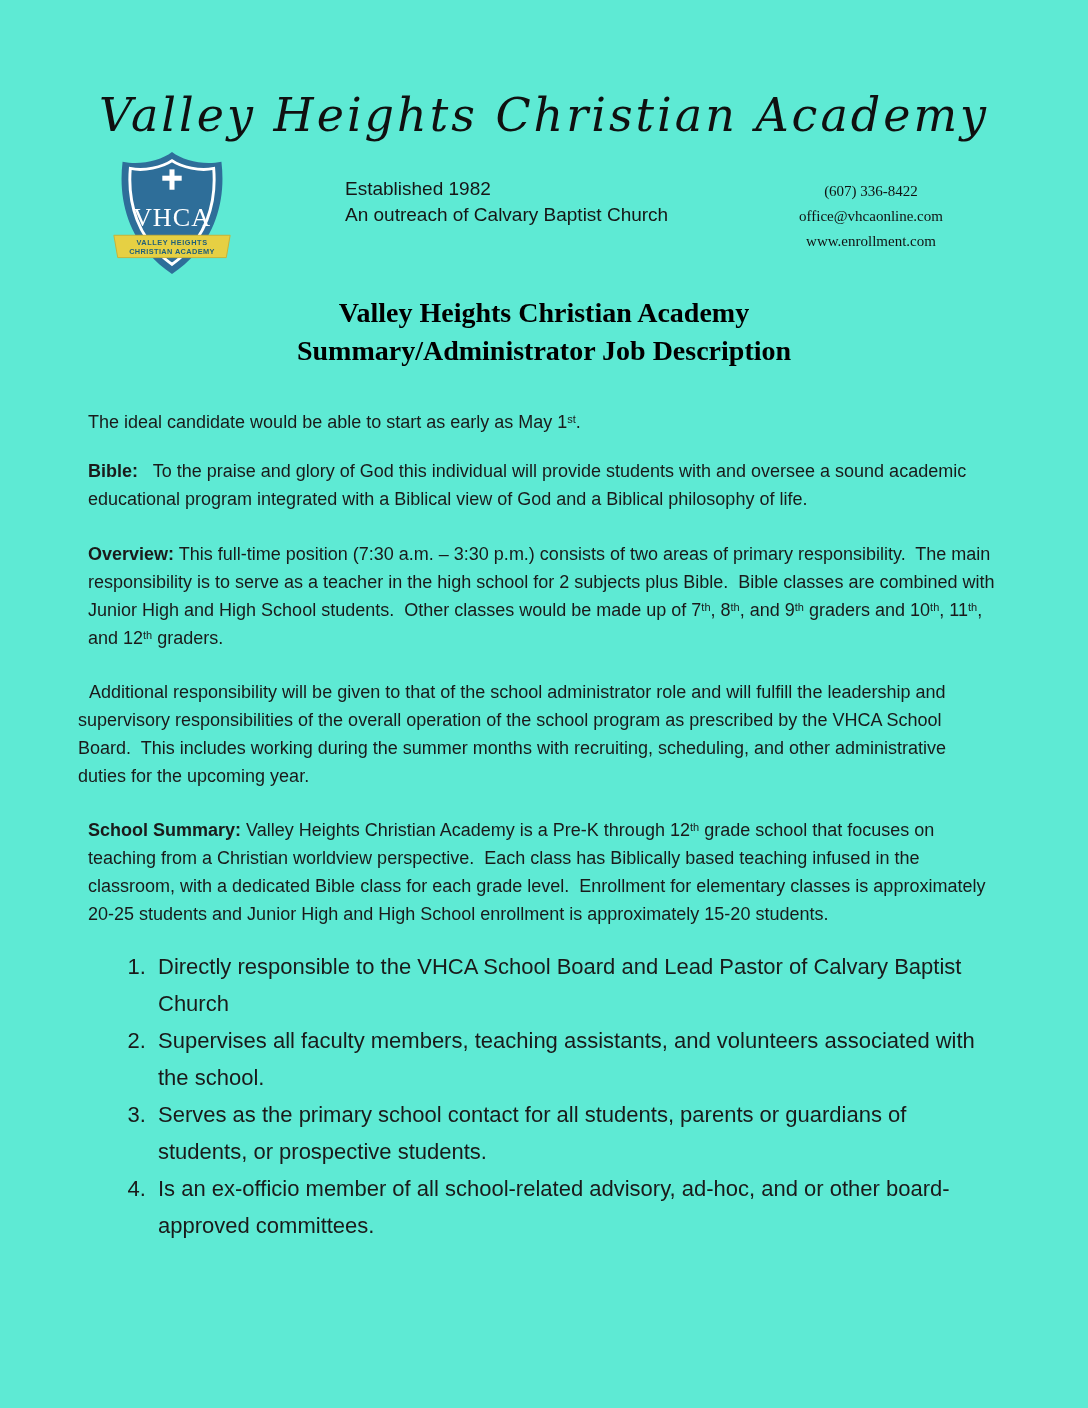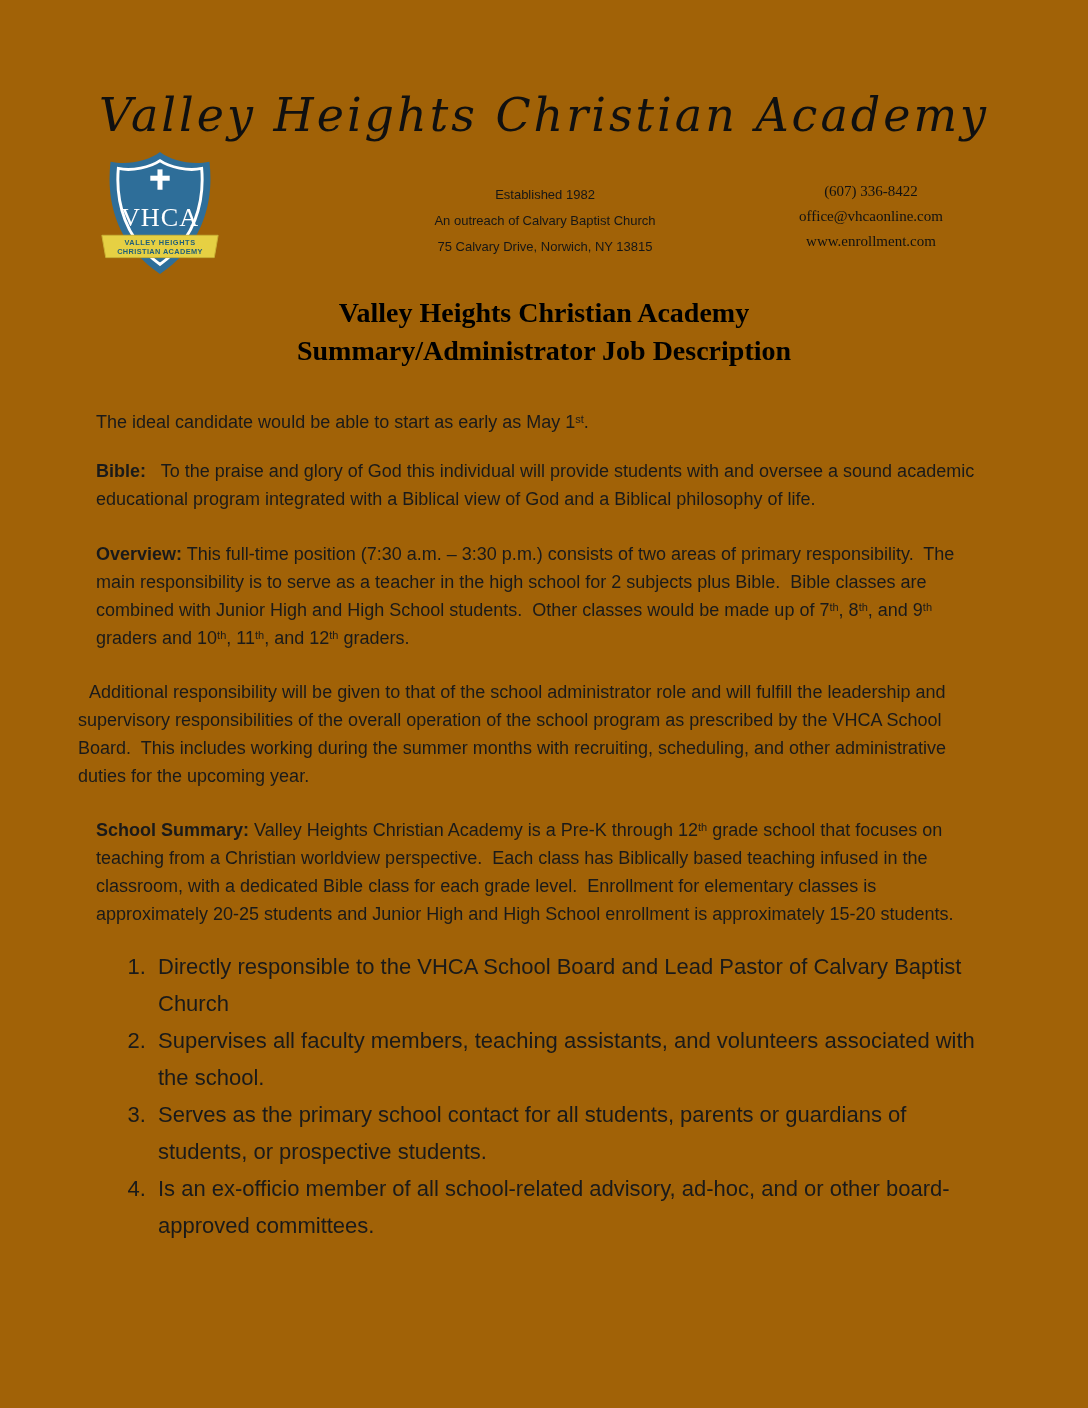--- a/index.html
+++ b/index.html
@@ -1,44 +1,44 @@
 <!DOCTYPE html>
 <html><head>
 <meta charset="utf-8">
 <style>
   html, body { margin: 0; padding: 0; background: #e8e8e8; }
   .page {
     position: relative;
     width: 1088px;
     height: 1408px;
     margin: 0 auto;
-    background: #a16207;
+    background: #5eead4;
     overflow: hidden;
     color: #1a1a1a;
     font-family: "Liberation Sans", sans-serif;
   }
 
   
   .letterhead { position: absolute; top: 0; left: 0; width: 100%; height: 282px; }
   .script-title {
     position: absolute;
     top: 88px; left: 0; right: 0;
     text-align: center;
     font-family: "DejaVu Serif", serif;
     font-style: italic;
     font-size: 46px;
     letter-spacing: 3px;
     color: #101010;
     white-space: nowrap;
   }
-  .logo { position: absolute; left: 97px; top: 148px; width: 126px; height: 130px; }
+  .logo { position: absolute; left: 109px; top: 148px; width: 126px; height: 130px; }
   .center-info {
-    position: absolute; left: 345px; top: 182px; width: 400px;
-    text-align: center;
-    font-size: 13px; line-height: 26px; color: #161616;
+    position: absolute; left: 345px; top: 176px; width: 400px;
+    text-align: left;
+    font-size: 19px; line-height: 26px; color: #161616;
   }
   .contact-info {
     position: absolute; left: 752px; top: 179px; width: 238px;
     text-align: center;
     font-family: "Liberation Serif", serif;
     font-size: 15px; line-height: 25px; color: #111;
   }
 
   
   .content { position: absolute; top: 282px; left: 0; width: 100%; padding: 0; }
@@ -46,21 +46,21 @@
     margin: 12px 0 0 0;
     text-align: center;
     font-family: "Liberation Serif", serif;
     font-weight: bold;
     font-size: 28px;
     line-height: 38px;
     color: #000;
   }
   .bodytext { padding: 0 90px 0 88px; }
   .para {
-    margin: 8px;
+    margin: 0;
     font-size: 18px;
     line-height: 28px;
     white-space: pre-wrap;
     color: #1a1a1a;
   }
   .para .lead { font-weight: bold; }
   .para sup, .doc-sup {
     font-size: 11px;
     line-height: 0;
     position: relative;
@@ -101,21 +101,20 @@
         <text x="65" y="79" text-anchor="middle" font-family="Liberation Serif, serif" font-size="27" fill="#ffffff" letter-spacing="1">VHCA</text>
         <polygon points="5,89 125,89 121,112 9,112" stroke="#c9b235" stroke-width="1" fill="#e6d043"></polygon>
         <text x="65" y="99" text-anchor="middle" font-family="Liberation Sans, sans-serif" font-size="7.6" font-weight="bold" letter-spacing="0.6" fill="#1f5f7a">VALLEY HEIGHTS</text>
         <text x="65" y="108.5" text-anchor="middle" font-family="Liberation Sans, sans-serif" font-size="7.6" font-weight="bold" letter-spacing="0.4" fill="#1f5f7a">CHRISTIAN ACADEMY</text>
       </svg>
     </div>
 
     <div class="center-info">
       <div>Established 1982</div>
       <div>An outreach of Calvary Baptist Church</div>
-      <div>75 Calvary Drive, Norwich, NY 13815</div>
     </div>
 
     <div class="contact-info">
       <div>(607) 336-8422</div>
       <div>office@vhcaonline.com</div>
       <div>www.enrollment.com</div>
     </div>
   </header>
 
   <main class="content">

